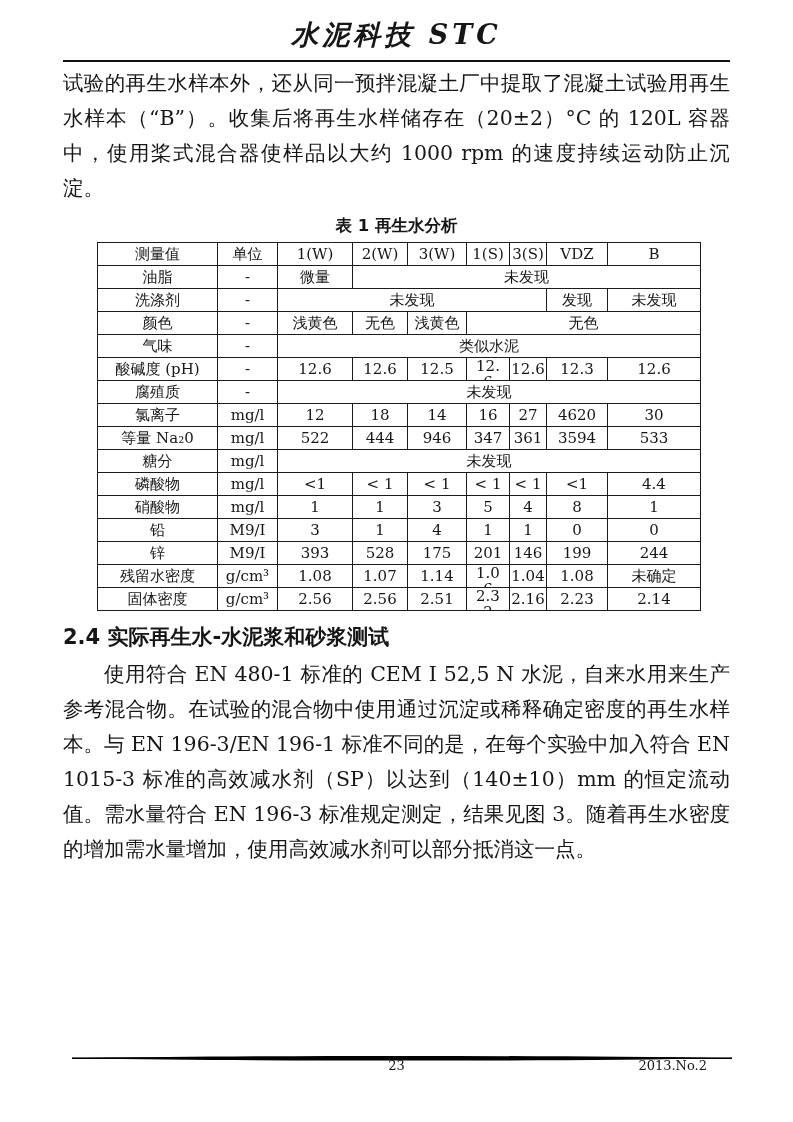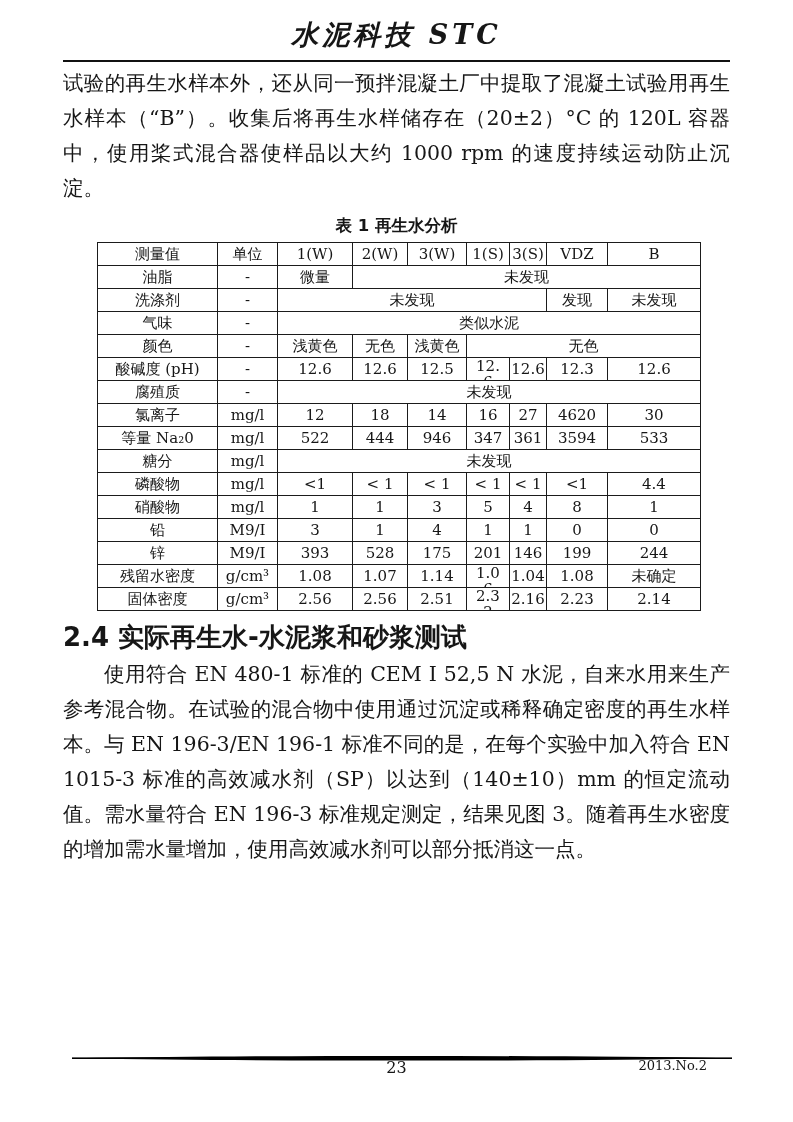--- a/index.html
+++ b/index.html
@@ -33,26 +33,26 @@
   table.analysis th, table.analysis td {
     border:1.6px solid #1b1b1b; height:22px; padding:0 1px;
     text-align:center; vertical-align:middle; font-weight:normal;
     line-height:20px; overflow:hidden; white-space:nowrap;
   }
   table.analysis td .clip {
     height:22px; line-height:16px; overflow:hidden; white-space:pre-line;
   }
   .sec {
     margin:12px 0 6px 0; font-family:"DejaVu Sans","Liberation Sans",sans-serif;
-    font-weight:bold; font-size:26px; line-height:28px;
+    font-weight:bold; font-size:21px; line-height:28px;
   }
   .footer-rule { position:absolute; left:72px; top:1048px; width:660px; height:9px; }
   .footer-page {
     position:absolute; left:0; right:0; top:1058px; text-align:center;
-    font-size:16px; font-family:"DejaVu Serif","Liberation Serif",serif;
+    font-size:13px; font-family:"DejaVu Serif","Liberation Serif",serif;
   }
   .footer-issue {
     position:absolute; right:86px; top:1058px; font-size:13px;
     font-family:"DejaVu Serif","Liberation Serif",serif;
   }
 </style>
 </head>
 <body>
 
 <div class="page">
@@ -97,31 +97,31 @@
           <td colspan="6">未发现</td>
         </tr>
         <tr>
           <td>洗涤剂</td>
           <td>-</td>
           <td colspan="5">未发现</td>
           <td>发现</td>
           <td>未发现</td>
         </tr>
         <tr>
-          <td>气味</td>
-          <td>-</td>
-          <td colspan="7">类似水泥</td>
-        </tr>
-        <tr>
           <td>颜色</td>
           <td>-</td>
           <td>浅黄色</td>
           <td>无色</td>
           <td>浅黄色</td>
           <td colspan="4">无色</td>
+        </tr>
+        <tr>
+          <td>气味</td>
+          <td>-</td>
+          <td colspan="7">类似水泥</td>
         </tr>
         <tr>
           <td>酸碱度 (pH)</td>
           <td>-</td>
           <td>12.6</td>
           <td>12.6</td>
           <td>12.5</td>
           <td>
             <div class="clip">12.
 6</div>

